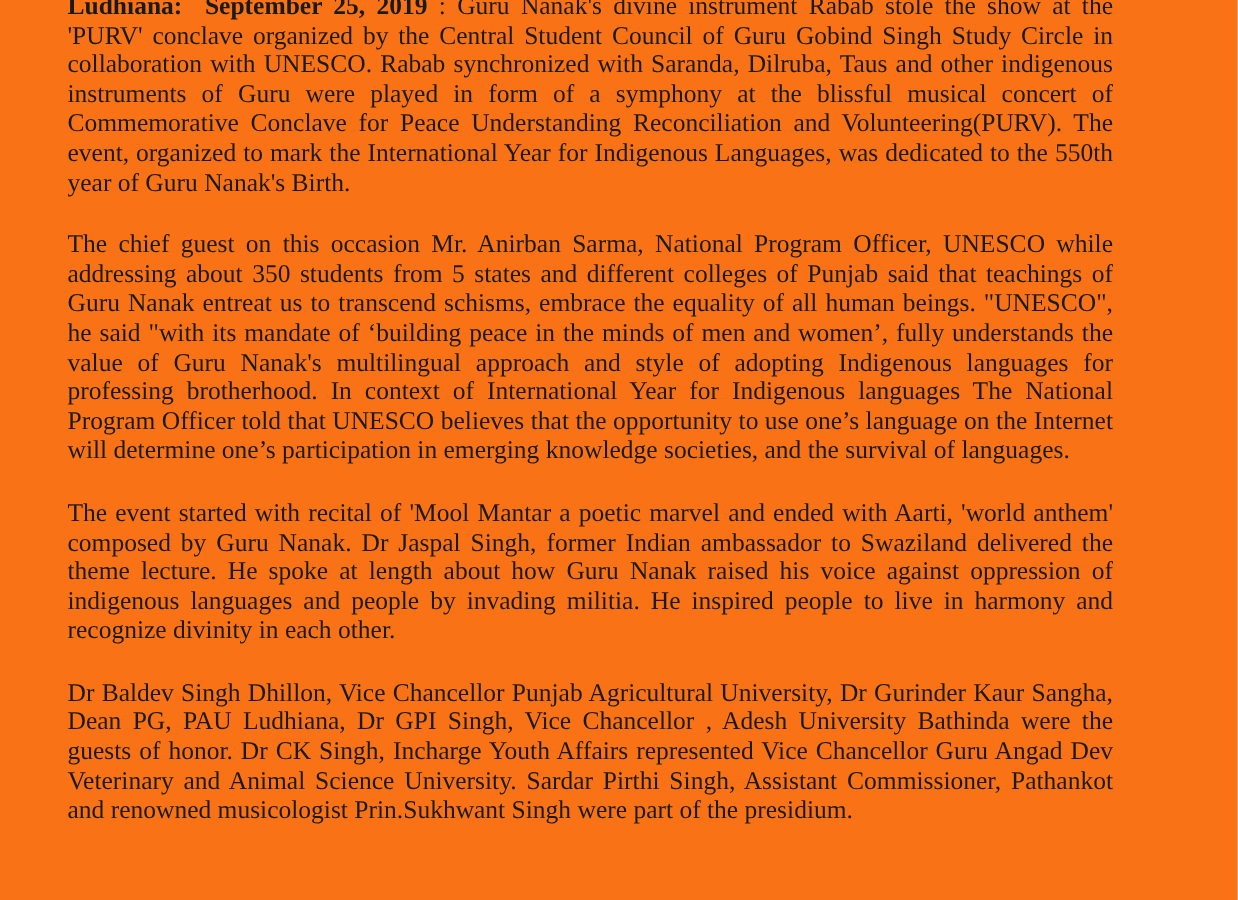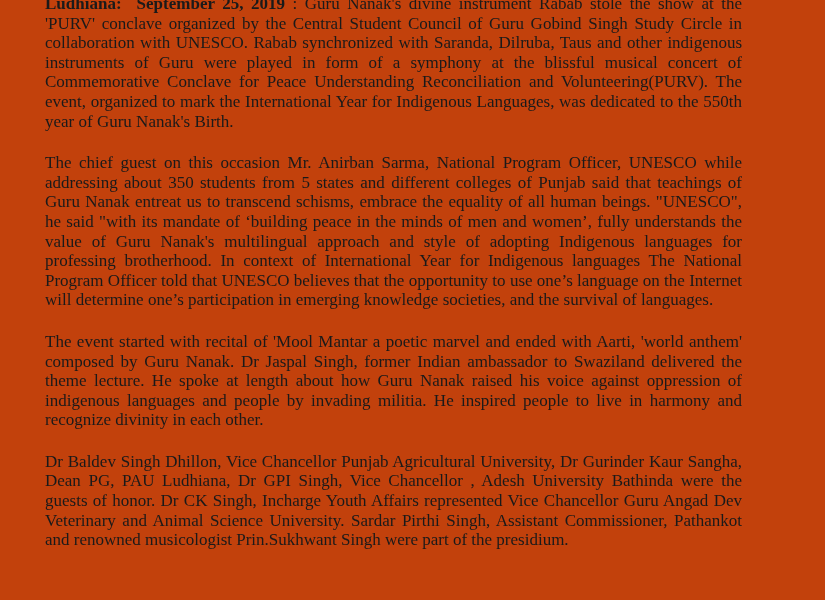--- a/index.html
+++ b/index.html
@@ -11,21 +11,21 @@
     height: 600px;
     background: #ffffff;
     overflow: hidden;
   }
   .page {
     box-sizing: border-box;
     width: 825px;
     height: 600px;
     padding: 0 83px 16px 45px;
     overflow: hidden;
-    background: #c2410c;
+    background: #f97316;
   }
   .doc {
     margin-top: -6px;
     font-family: "Liberation Serif", "DejaVu Serif", serif;
     font-size: 17px;
     line-height: 19.6px;
     color: #1a1a1a;
     text-align: justify;
     text-align-last: left;
   }

